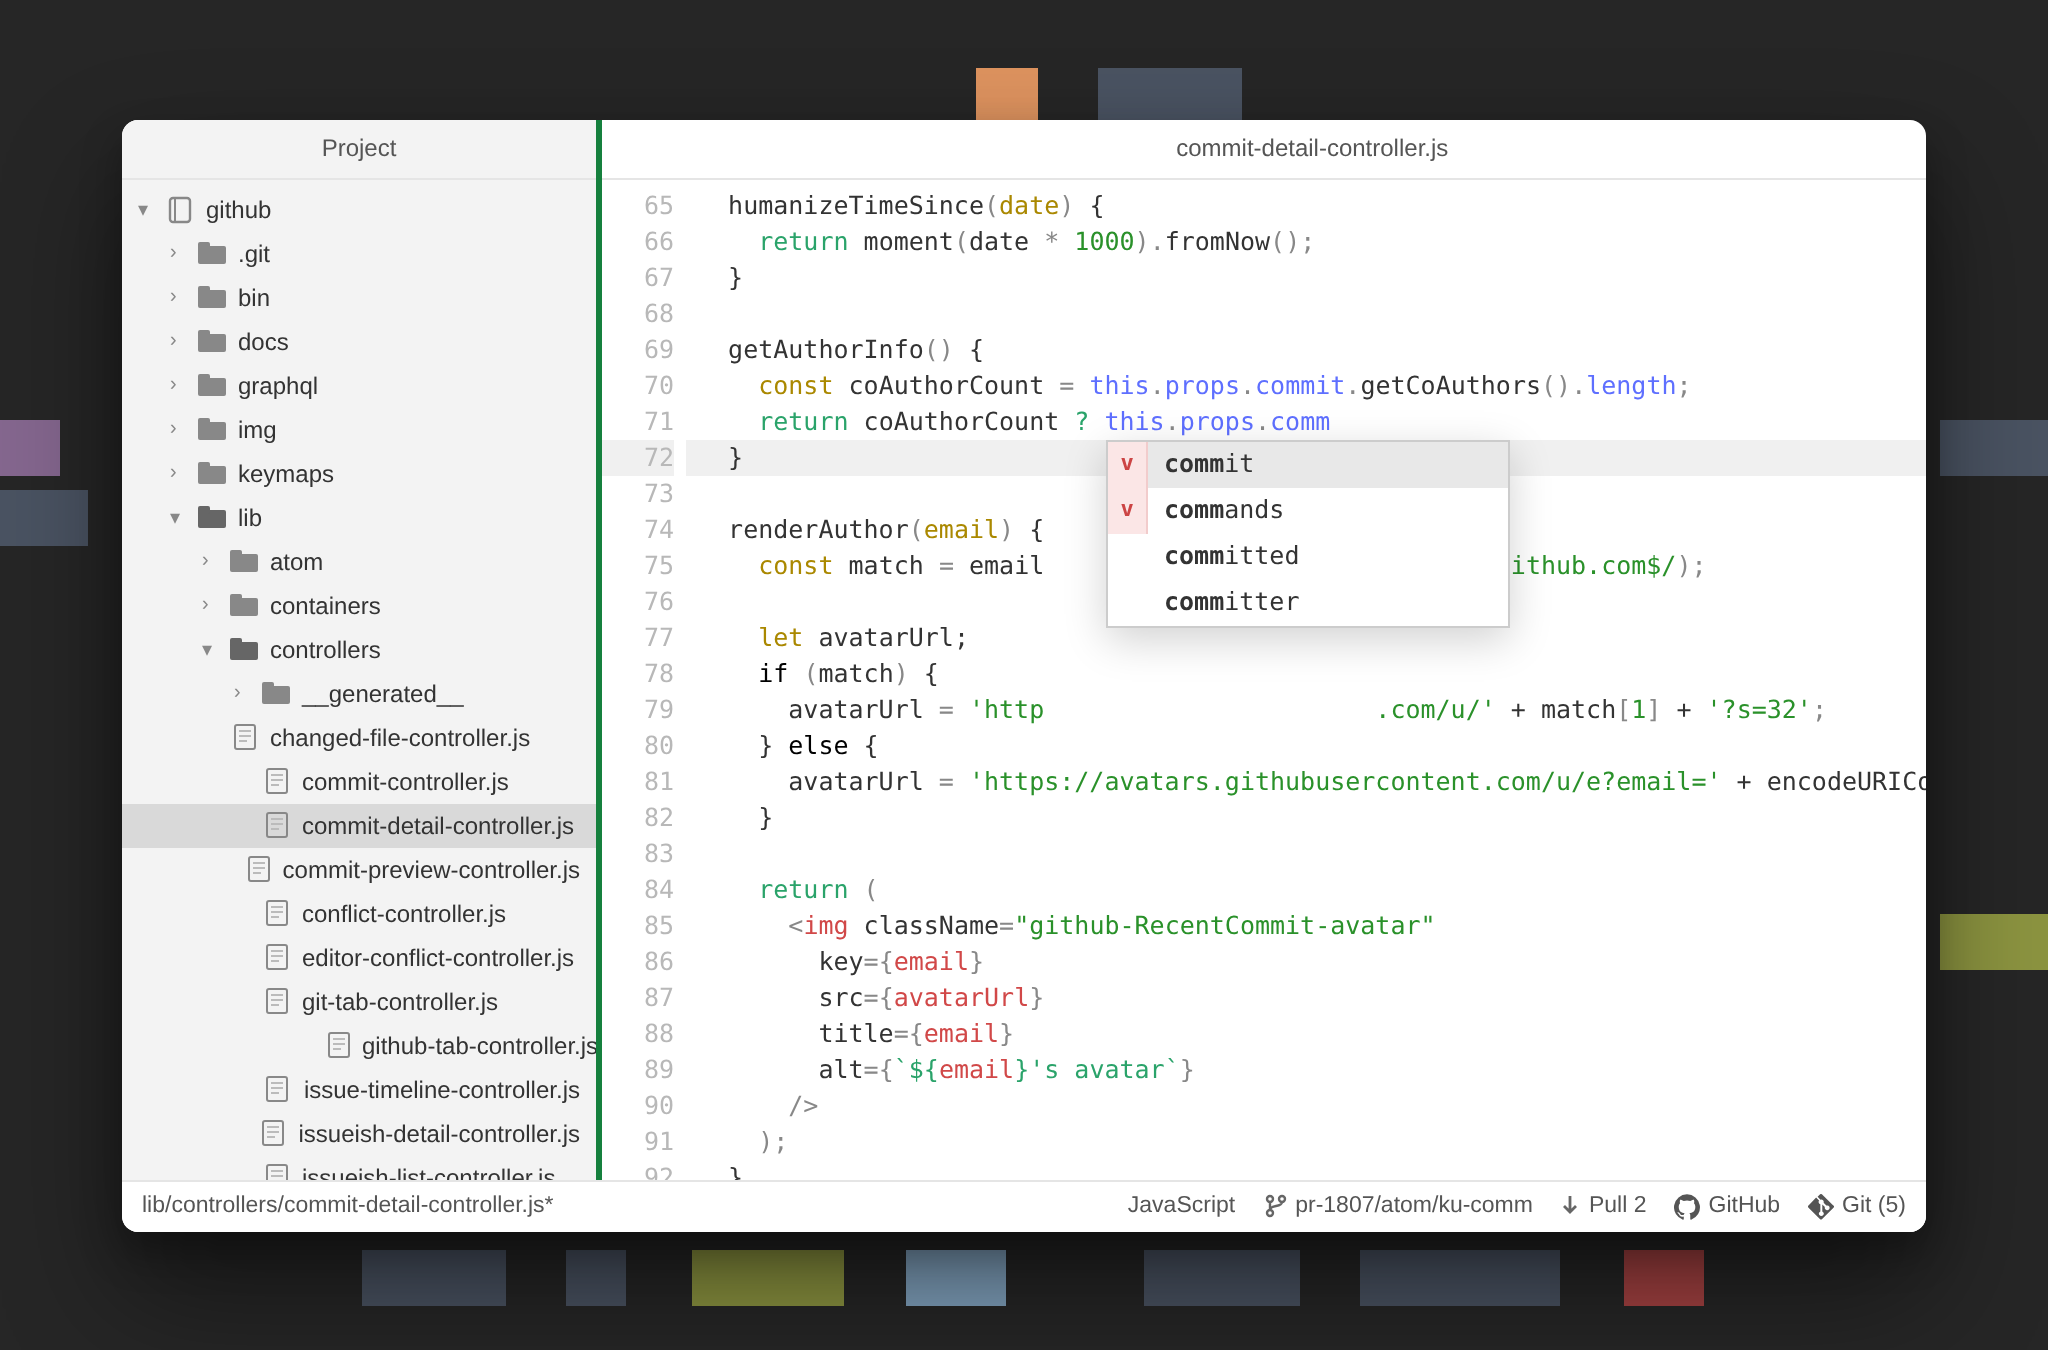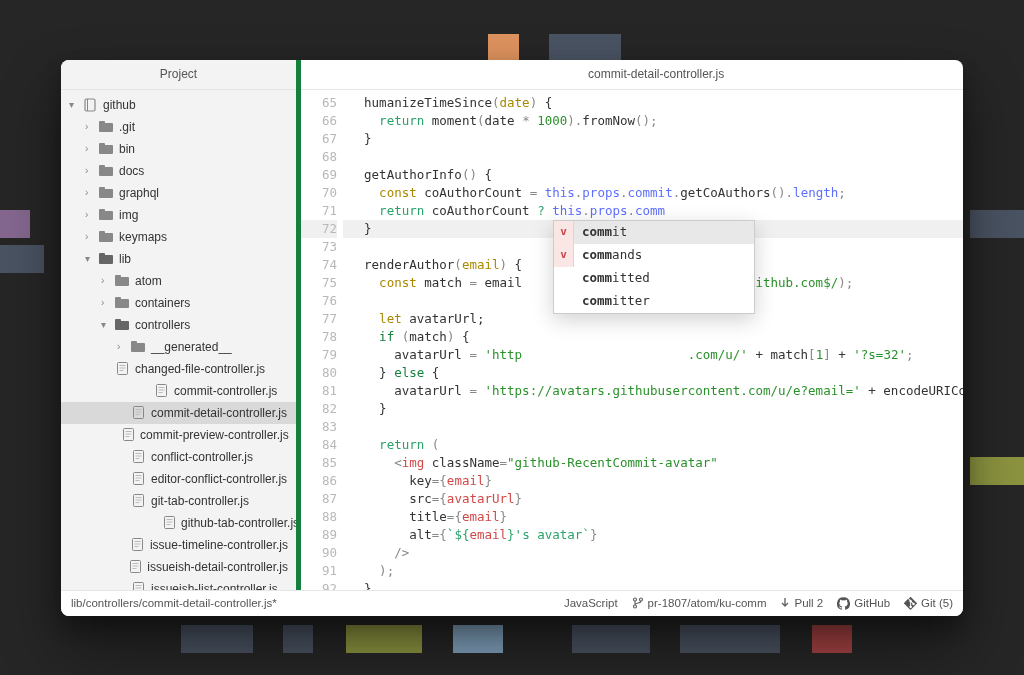--- a/index.html
+++ b/index.html
@@ -20,21 +20,21 @@
     border-radius:8px;
     box-shadow:0 30px 60px rgba(0,0,0,.45), 0 10px 20px rgba(0,0,0,.3);
     display:flex; flex-direction:column;
     overflow:hidden;
   }
   .body { flex:1; display:flex; overflow:hidden; }
   
   .sidebar {
     width:240px;
     background:#f3f3f3;
-    border-right:5px solid #15803d;
+    border-right:3px solid #15803d;
     display:flex; flex-direction:column;
   }
   .sidebar-header{
     height:30px; display:flex; align-items:center; justify-content:center;
     font-size:12px; color:#555; border-bottom:1px solid #e5e5e5;
   }
   .tree{ flex:1; overflow:hidden; padding-top:4px; }
   .tree-row{
     display:flex; align-items:center; gap:6px;
     height:22px; padding-right:8px;
@@ -72,21 +72,21 @@
     user-select:none;
   }
   .gutter .ln{ height:18px; }
   .gutter .ln.hl{ background:#f0f0f0; }
   .code{
     flex:1; padding:4px 0; overflow:hidden; position:relative;
   }
   .code .line{ height:18px; white-space:pre; padding-left:6px; }
   .code .line.hl{ background:#f0f0f0; }
   .k  { color:#aa8800; }   
-  .kw { color:#15803d; }
+  .kw { color:#000000; }
   .g  { color:#2aa36a; }   
   .b  { color:#5e6fff; }   
   .r  { color:#d14848; }   
   .s  { color:#2a912a; }   
   .n  { color:#2a912a; }   
   .p  { color:#888; }      
   
   .autocomplete{
     position:absolute; left:210px; top:130px;
     width:202px;
@@ -271,21 +271,21 @@
             <span class="icon">
               <svg class="file-icon" viewBox="0 0 11 13">
                 <rect x="0.5" y="0.5" width="10" height="12" rx="1"></rect>
                 <line x1="2.5" y1="3.5" x2="8.5" y2="3.5" stroke="#bbb"></line>
                 <line x1="2.5" y1="6" x2="8.5" y2="6" stroke="#bbb"></line>
                 <line x1="2.5" y1="8.5" x2="6.5" y2="8.5" stroke="#bbb"></line>
               </svg>
             </span>
             <span class="label">changed-file-controller.js</span>
           </div>
-          <div class="tree-row" style="padding-left: 79px;">
+          <div class="tree-row" style="padding-left: 56px;">
             <span class="twisty"></span>
             <span class="icon">
               <svg class="file-icon" viewBox="0 0 11 13">
                 <rect x="0.5" y="0.5" width="10" height="12" rx="1"></rect>
                 <line x1="2.5" y1="3.5" x2="8.5" y2="3.5" stroke="#bbb"></line>
                 <line x1="2.5" y1="6" x2="8.5" y2="6" stroke="#bbb"></line>
                 <line x1="2.5" y1="8.5" x2="6.5" y2="8.5" stroke="#bbb"></line>
               </svg>
             </span>
             <span class="label">commit-controller.js</span>

